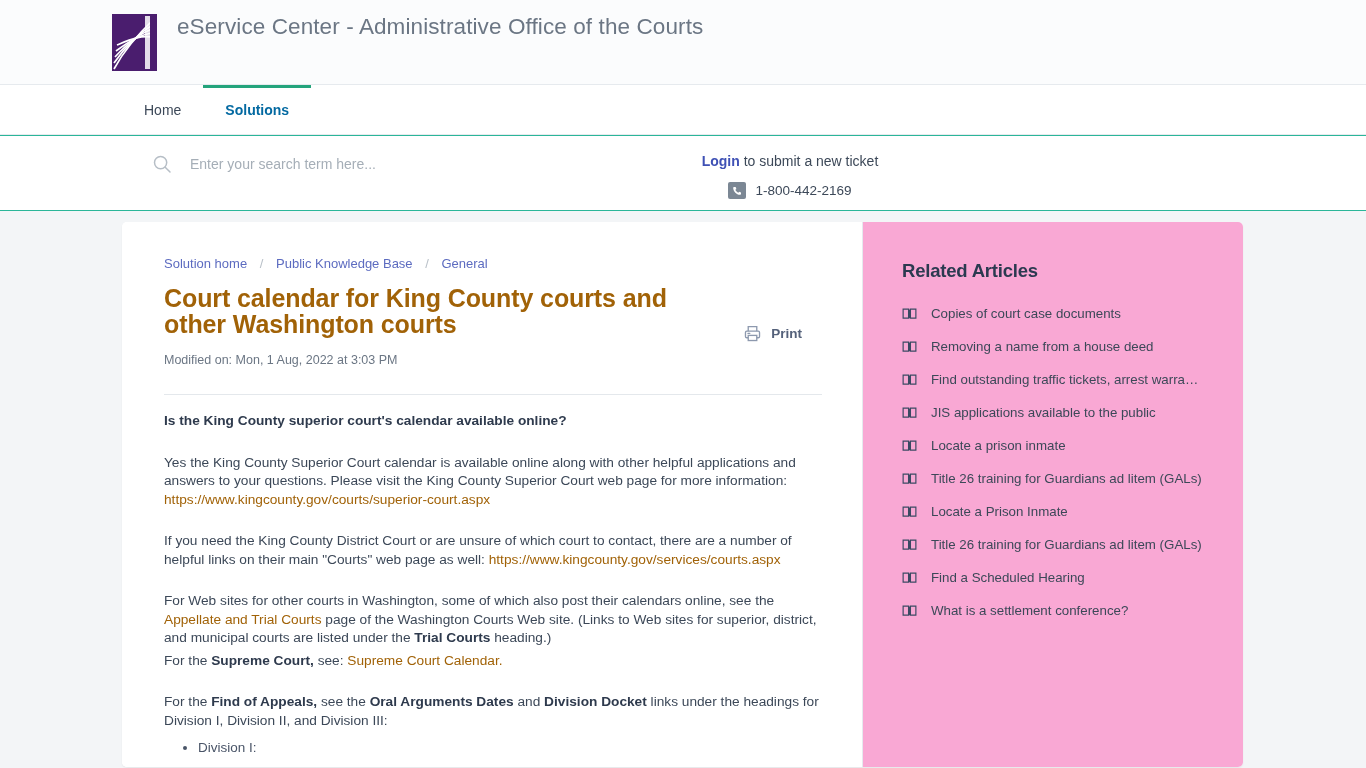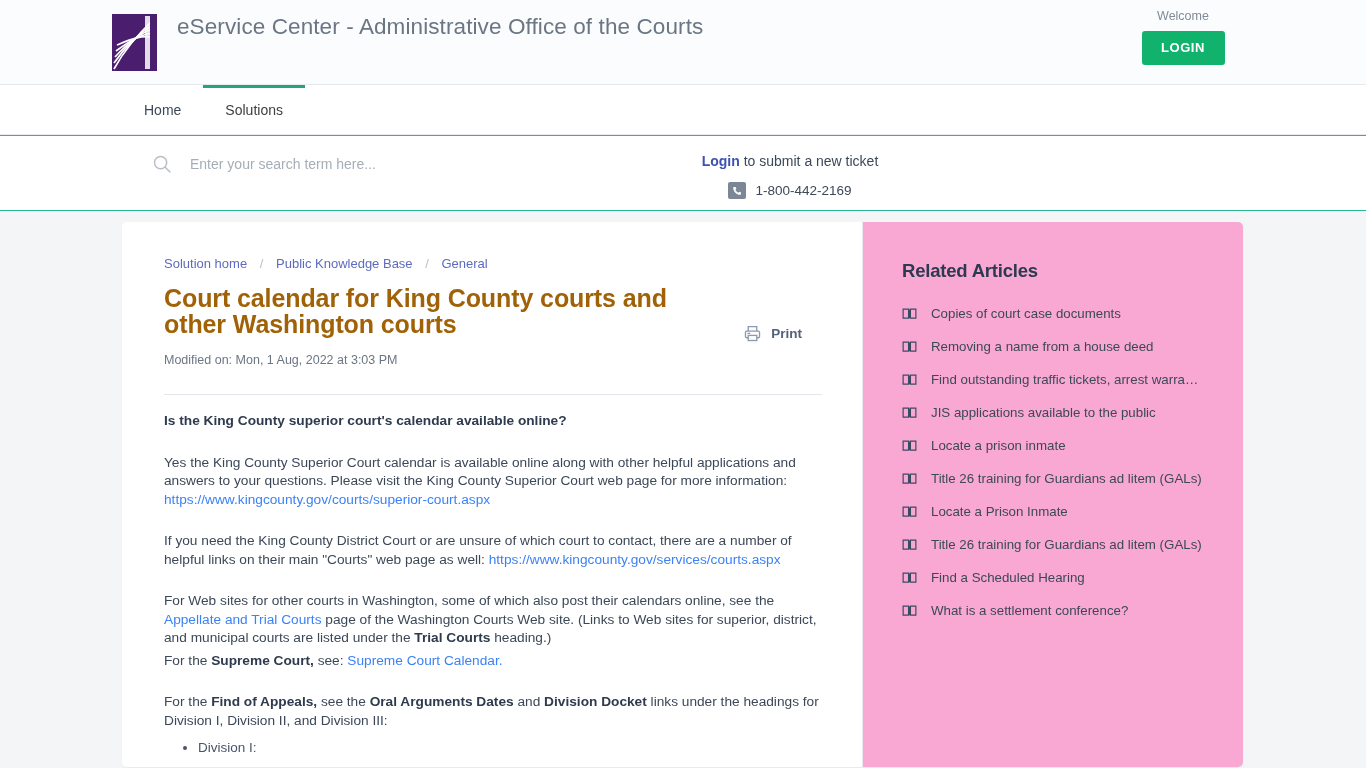--- a/index.html
+++ b/index.html
@@ -80,21 +80,21 @@
   }
   .nav-item {
     position: relative;
     display: flex; align-items: center;
     padding: 0 22px;
     font-size: 14px;
     color: #3c4858;
     cursor: pointer;
     white-space: nowrap;
   }
-  .nav-item.active { font-weight: normal; color: #404040; text-align: right; }
+  .nav-item.active { font-weight: bold; color: #0369a1; text-align: right; }
   .nav-item.active::before {
     content: "";
     position: absolute;
     left: 0; right: 0; top: 0;
     height: 3px;
     background: #24a47c;
   }
 
   
   .search-band {
@@ -253,21 +253,21 @@
   .article-body {
     padding-top: 17px;
     font-size: 13.7px;
     line-height: 18.5px;
     color: #3c4858;
     width: 660px;
   }
   .article-body p { margin: 0 0 23px 0; }
   .article-body p.tight { margin-bottom: 4px; }
   .article-body a {
-    color: #3b82f6;
+    color: #a16207;
     text-decoration: none;
     cursor: pointer;
   }
   .article-body b, .article-body strong { font-weight: bold; color: #2e3a4d; }
   .article-body ul {
     margin: 8px 0 0 0;
     padding-left: 34px;
   }
   .article-body li {
     font-size: 13.5px;
@@ -320,24 +320,20 @@
           <path d="M4 37 C15 29 29 19 43 19"></path>
           <path d="M5 31 C17 26 30 20 43 24"></path>
         </g>
         <path d="M33 2 L38 2 L38 55 L33 55 Z" fill="#ffffff" opacity=".85"></path>
         <path d="M38 2 L44 2 L44 55 L38 55 Z" fill="#4a1d6e"></path>
       </svg>
     </span>
     <span class="brand-title">eService Center - Administrative Office of the Courts</span>
   </div>
 
-  <div class="header-right">
-    <div class="welcome-text">Welcome</div>
-    <button class="login-btn">LOGIN</button>
-  </div>
 </header>
 
 <nav class="site-nav">
   <div class="nav-item">Home</div>
   <div class="nav-item active">Solutions</div>
 </nav>
 
 <section class="search-band">
   <div class="search-wrap">
     <span class="search-icon">

